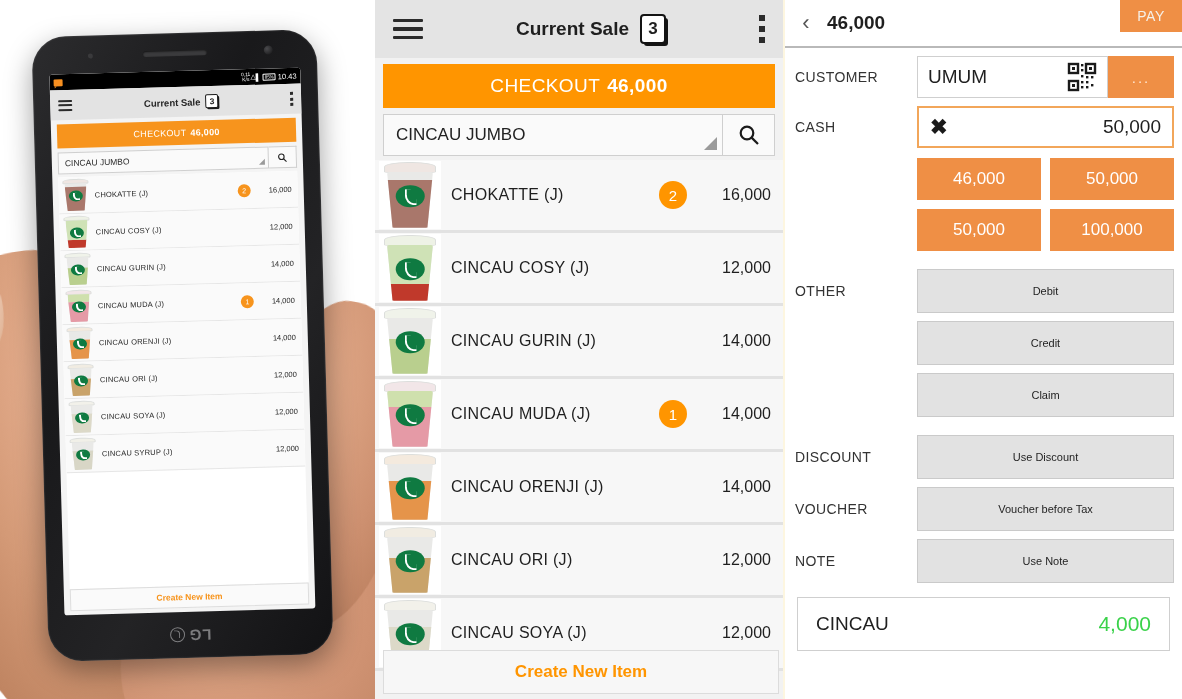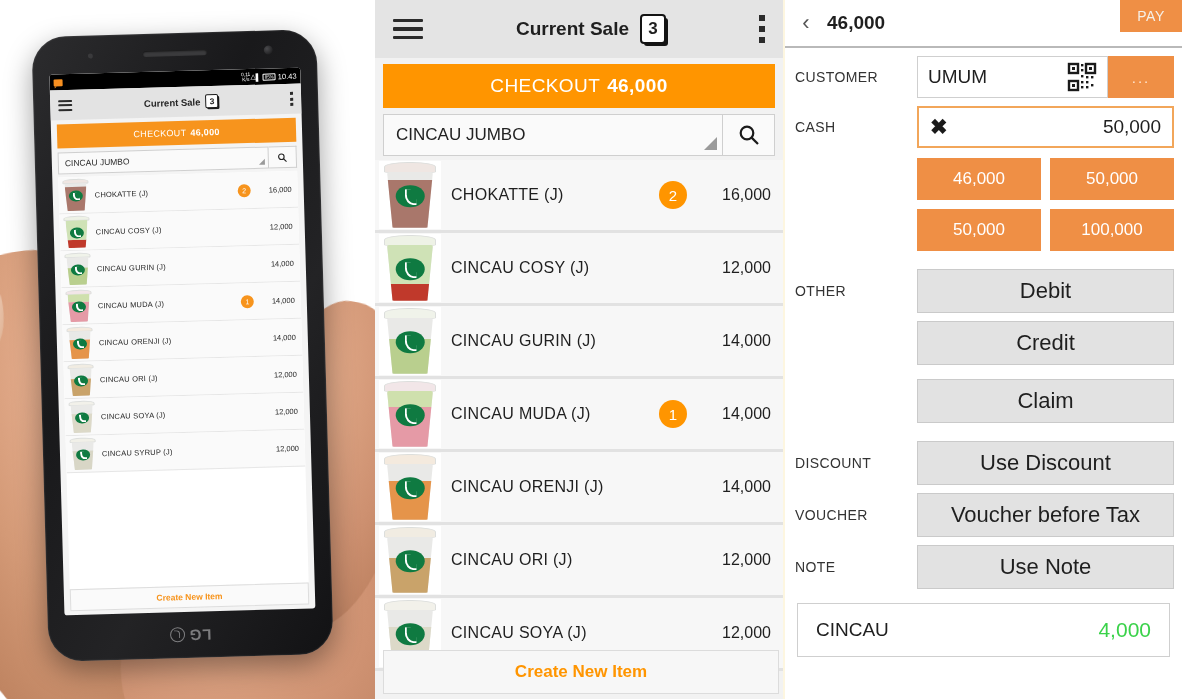--- a/index.html
+++ b/index.html
@@ -377,21 +377,21 @@
   }
   .quick-btn {
     height: 42px; background: #ef8f45; color: #fff;
     display: flex; align-items: center; justify-content: center;
     font-size: 17px; cursor: pointer;
   }
   .gray-btn {
     flex: 1; height: 44px; background: #e2e2e2;
     border: 1px solid #cacaca;
     display: flex; align-items: center; justify-content: center;
-    font-size: 22px; color: #1f1f1f; cursor: pointer;
+    font-size: 11px; color: #1f1f1f; cursor: pointer;
   }
   .change-bar {
     margin: 6px 4px 8px 2px; height: 54px;
     background: #fff; border: 1px solid #cfcfcf;
     display: flex; align-items: center; justify-content: space-between;
     padding: 0 18px; flex: none;
   }
   .change-bar .lb { font-size: 19px; color: #1f1f1f; }
   .change-bar .vl { font-size: 21px; color: #3ad24a; margin-left: 7px; }
 </style>
@@ -800,21 +800,21 @@
         </div>
       </div>
 
       <div class="r-row">
         <div class="r-label"></div>
         <div class="r-ctl">
           <div class="gray-btn">Credit</div>
         </div>
       </div>
 
-      <div class="r-row" style="margin-top:6px">
+      <div class="r-row" style="">
         <div class="r-label"></div>
         <div class="r-ctl">
           <div class="gray-btn">Claim</div>
         </div>
       </div>
 
       <div class="r-row" style="margin-top:10px">
         <div class="r-label">DISCOUNT</div>
         <div class="r-ctl">
           <div class="gray-btn">Use Discount</div>

